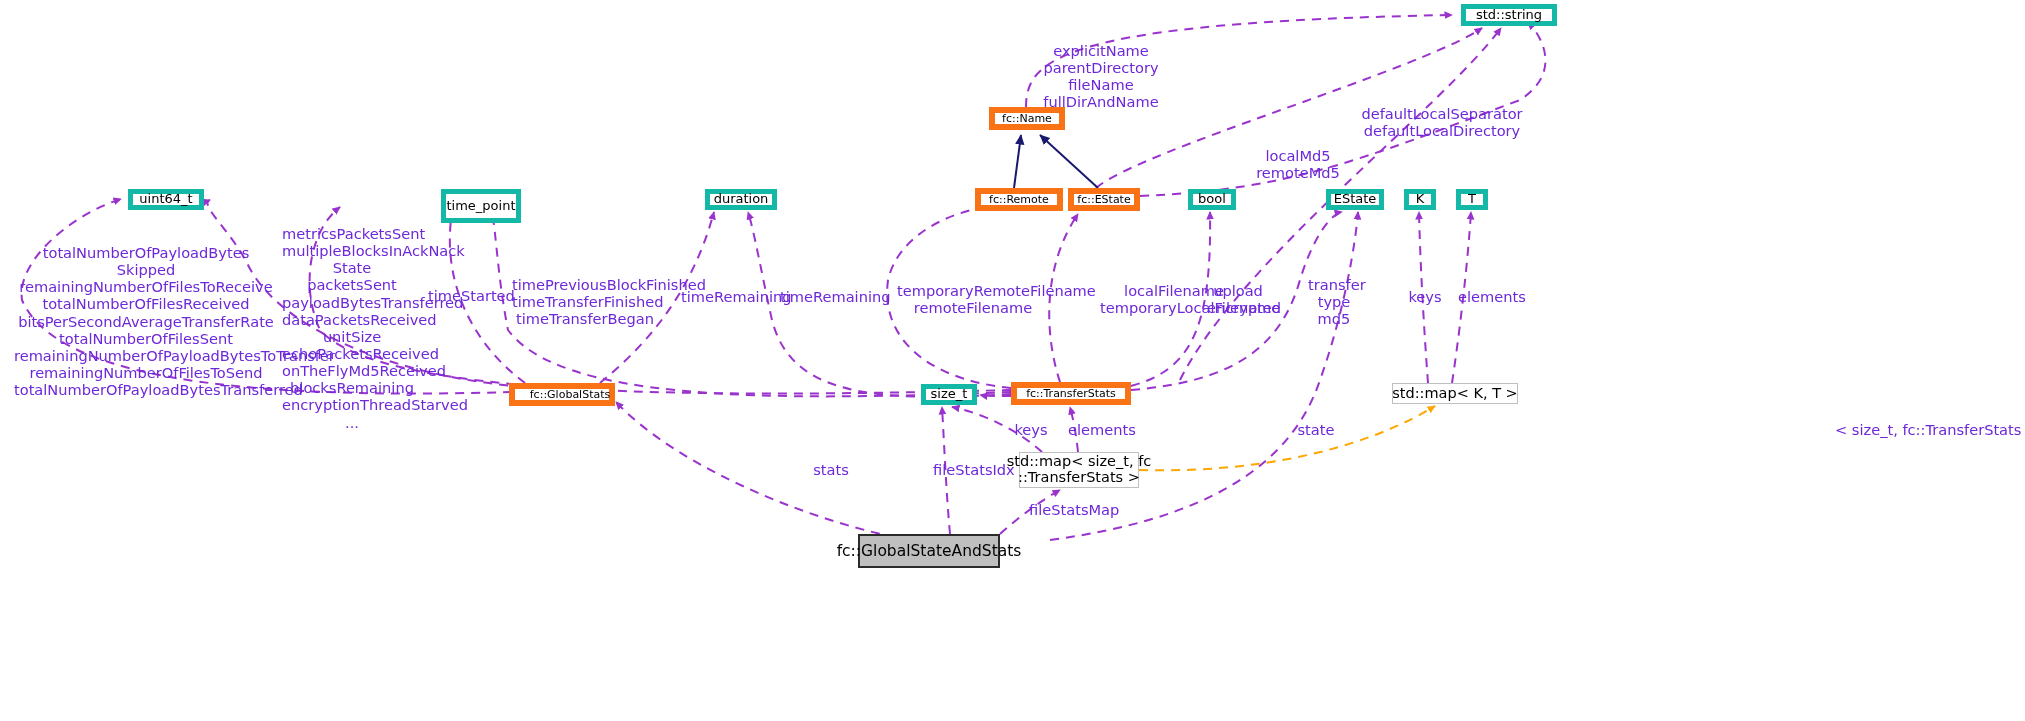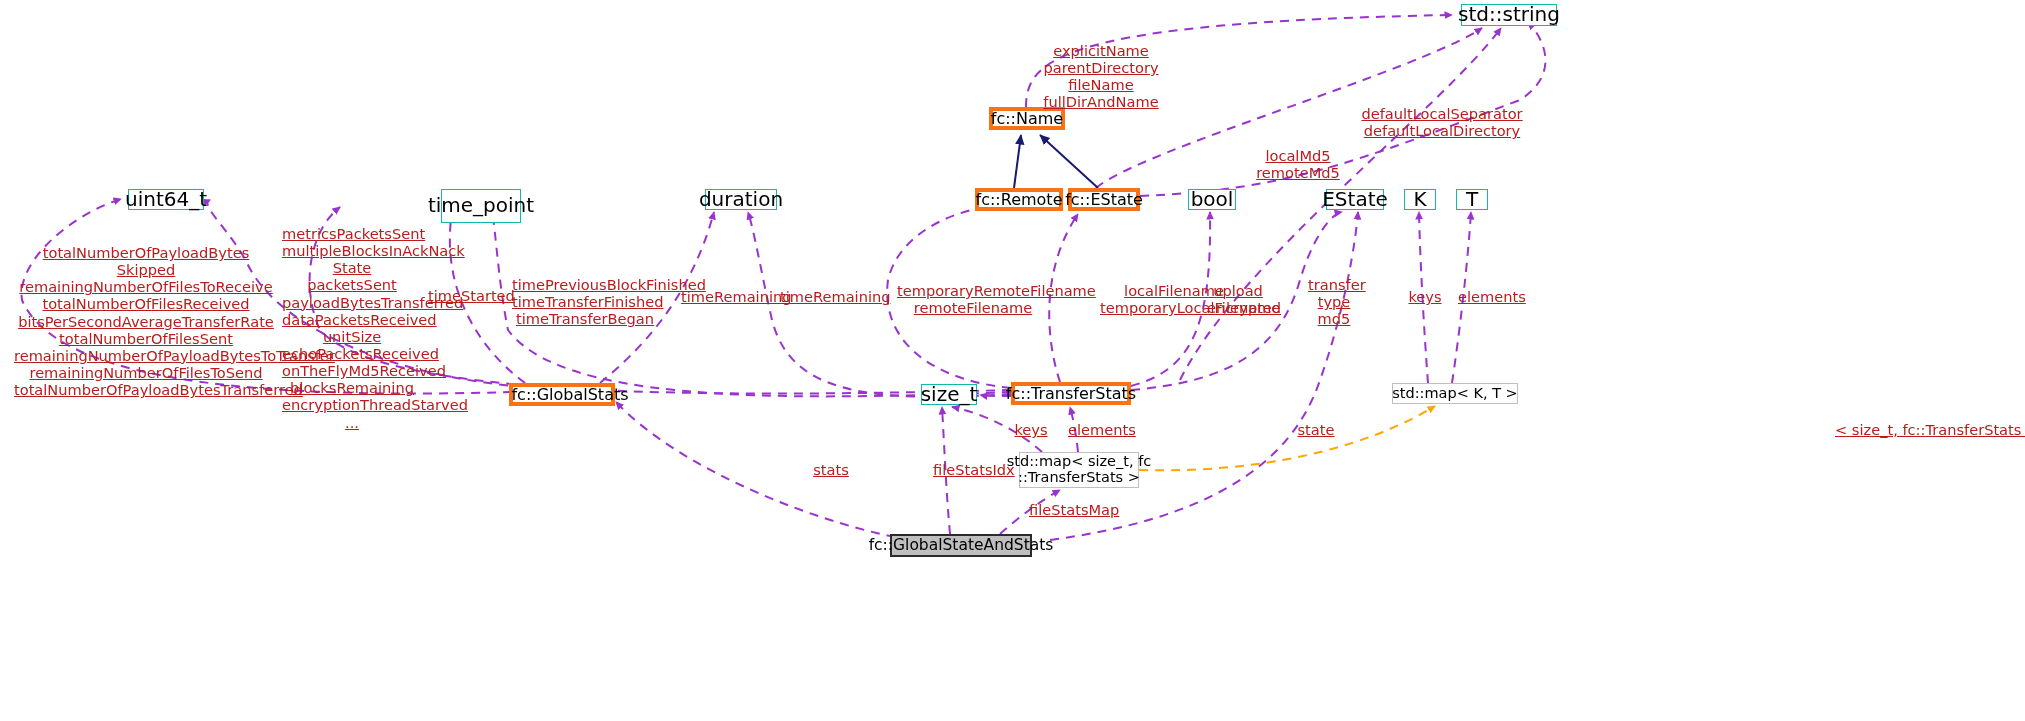--- a/index.html
+++ b/index.html
@@ -32,45 +32,44 @@
     background: #ffffff;
     display: flex;
     align-items: center;
     justify-content: center;
     text-align: center;
     line-height: 1.08;
     white-space: pre;
     color: #000000;
   }
   .node-ext {
-    border: 1px solid #14b8a6;
-    font-size: 20px;
+    border: 5px solid #14b8a6;
+    font-size: 13px;
   }
   .node-key {
-    border: 4px solid #f97316;
-    font-size: 16px;
+    border: 6px solid #f97316;
+    font-size: 11px;
   }
   .node-focus {
     border: 2px solid #2b2b2b;
     background: #bfbfbf;
     font-size: 15.5px;
   }
   .node-tmpl {
     border: 1px solid #bfbfbf;
     font-size: 14.5px;
   }
   .edge-label {
     position: absolute;
     font-size: 14.6px;
     line-height: 1.175;
-    color: #b91c1c;
+    color: #6d28d9;
     text-align: center;
     white-space: pre;
     pointer-events: none;
-    text-decoration: underline;
   }
   .edge-label.align-left { text-align: left; }
 </style>
 </head>
 <body>
 
 <div id="diagram-root">
 
   <svg id="edge-layer" viewBox="0 0 2025 721" xmlns="http://www.w3.org/2000/svg">
     <defs>
@@ -151,21 +150,21 @@
   <div class="node node-ext" style="left:1188px;top:189px;width:48px;height:21px;">bool</div>
   <div class="node node-ext" style="left:1326px;top:189px;width:58px;height:21px;">EState</div>
   <div class="node node-ext" style="left:1404px;top:189px;width:32px;height:21px;">K</div>
   <div class="node node-ext" style="left:1456px;top:189px;width:32px;height:21px;">T</div>
   <div class="node node-key" style="left:509px;top:383px;width:106px;height:23px;padding-left:16px;">fc::GlobalStats</div>
   <div class="node node-ext" style="left:921px;top:384px;width:56px;height:21px;">size_t</div>
   <div class="node node-key" style="left:1011px;top:382px;width:120px;height:23px;">fc::TransferStats</div>
   <div class="node node-tmpl" style="left:1392px;top:383px;width:126px;height:21px;text-align:center;">std::map&lt; K, T &gt;</div>
   <div class="node node-tmpl" style="left:1019px;top:452px;width:120px;height:36px;">std::map&lt; size_t, fc
 ::TransferStats &gt;</div>
-  <div class="node node-focus" style="left:890px;top:534px;width:142px;height:23px;">fc::GlobalStateAndStats</div>
+  <div class="node node-focus" style="left:858px;top:534px;width:142px;height:34px;">fc::GlobalStateAndStats</div>
 
   <div class="edge-label" style="left:1018px;top:42px;width:166px;">explicitName
 parentDirectory
 fileName
 fullDirAndName</div>
   <div class="edge-label" style="left:1350px;top:105px;width:184px;">defaultLocalSeparator
 defaultLocalDirectory</div>
   <div class="edge-label" style="left:1253px;top:147px;width:90px;">localMd5
 remoteMd5</div>
   <div class="edge-label" style="left:14px;top:244px;width:264px;">totalNumberOfPayloadBytes

